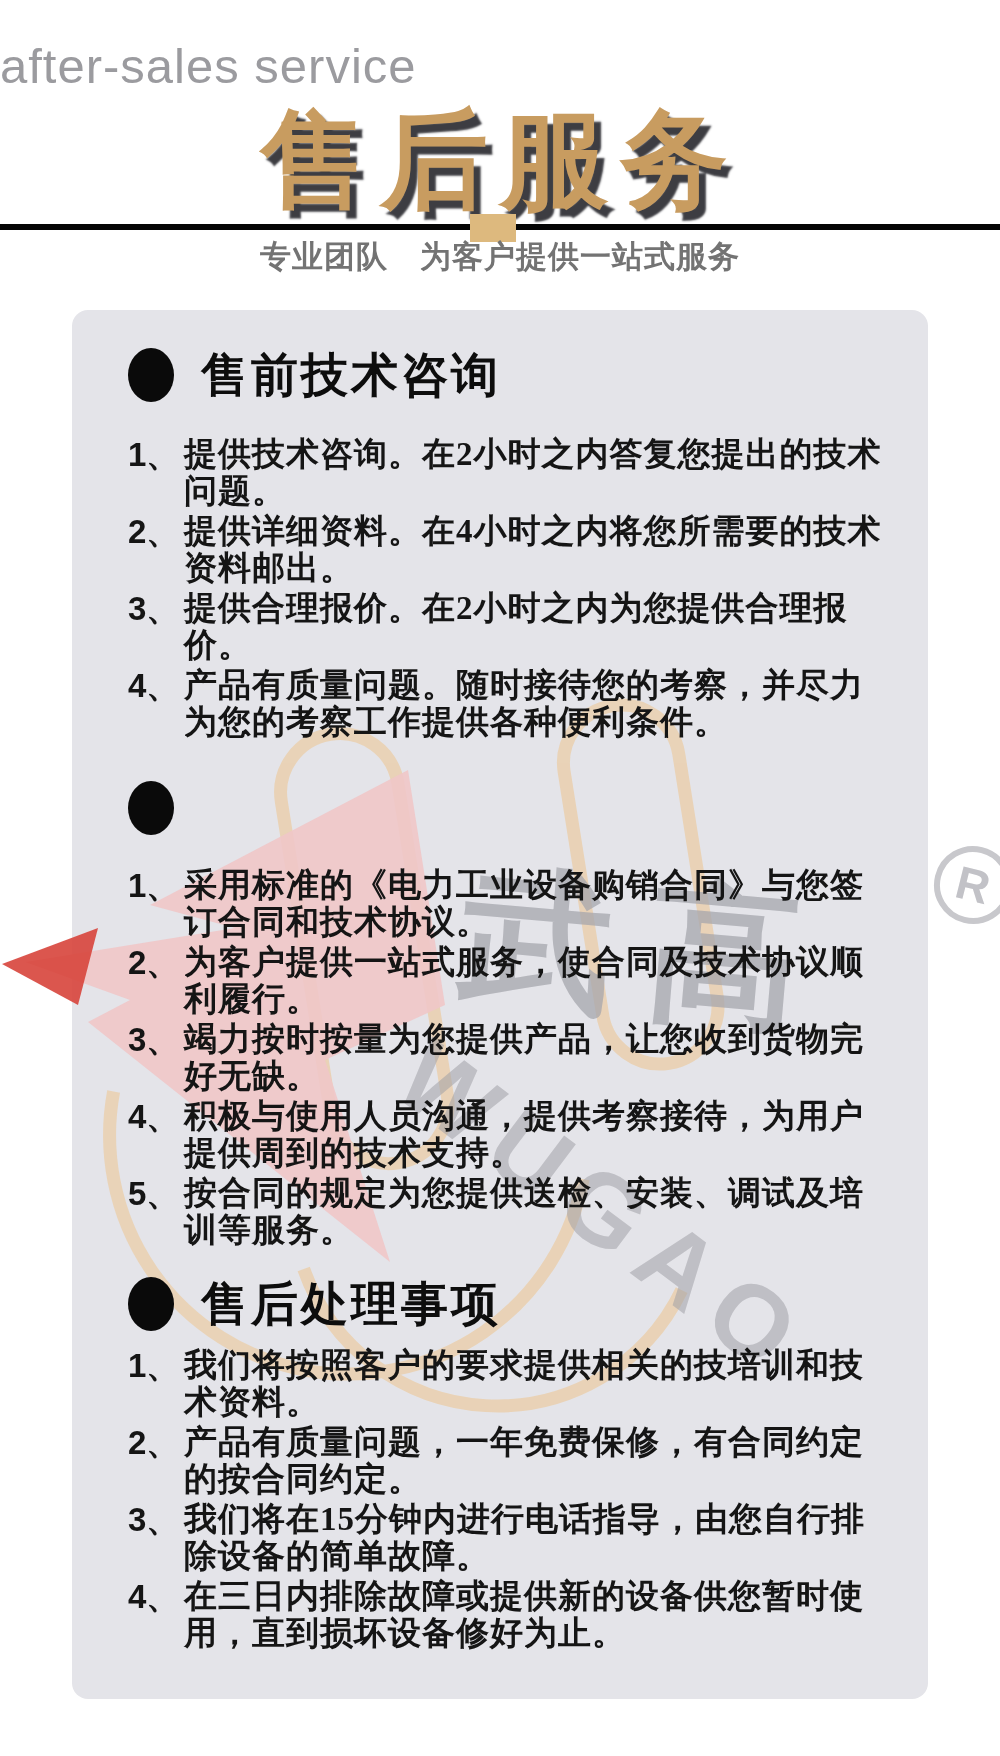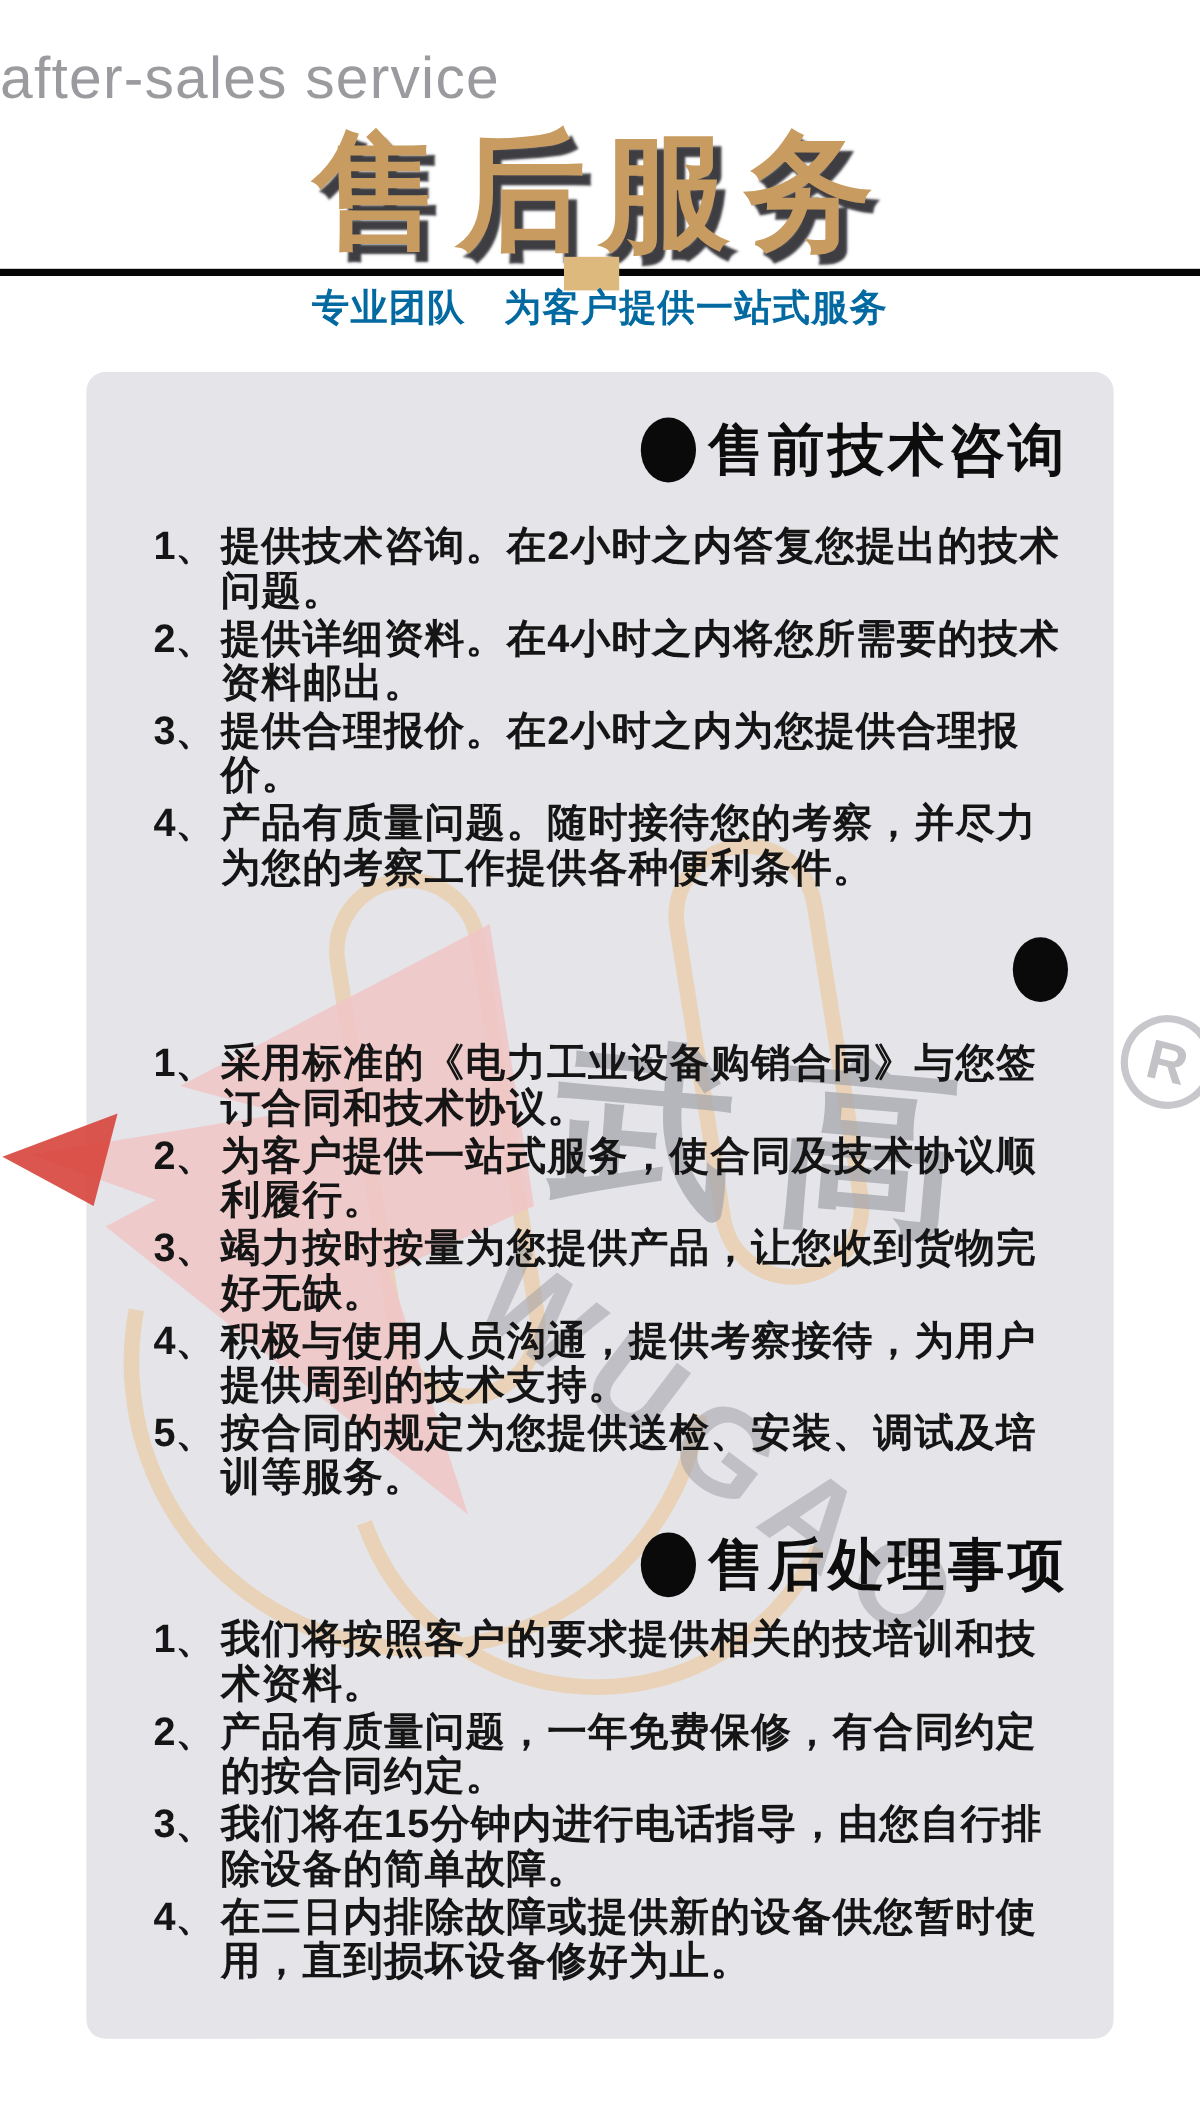--- a/index.html
+++ b/index.html
@@ -14,21 +14,21 @@
   }
   .title-cn{
     position:absolute;top:88px;left:0;width:100%;text-align:center;
     font-size:108px;font-weight:900;color:#c89c60;letter-spacing:12px;
     text-shadow:7px 8px 2px rgba(44,44,50,0.92);
   }
   .divider{position:absolute;top:224px;left:0;width:100%;height:6px;background:#050505;}
   .divider-accent{position:absolute;top:214px;left:470px;width:46px;height:28px;background:#ddb97e;}
   .subtitle{
     position:absolute;top:236px;left:0;width:100%;text-align:center;
-    font-size:31px;font-weight:900;color:#0369a1;letter-spacing:1px;
+    font-size:31px;font-weight:900;color:#737373;letter-spacing:1px;
   }
   
   .panel-bg{
     position:absolute;left:72px;top:310px;width:856px;height:1389px;
     background:#e4e4e9;border-radius:16px;z-index:1;
   }
   
   .watermark{position:absolute;left:0;top:0;width:1000px;height:1756px;z-index:2;pointer-events:none;}
   .wm-svg{position:absolute;left:0;top:0;}
   .wm-cn{
@@ -46,27 +46,27 @@
     position:absolute;left:934px;top:846px;width:78px;height:78px;
     border:6px solid #c8c8cc;border-radius:50%;box-sizing:border-box;
     display:flex;align-items:center;justify-content:center;
     color:#c2c2c7;font-size:46px;font-weight:700;transform:rotate(14deg);
   }
   
   .panel{
     position:absolute;left:72px;top:310px;width:856px;height:1389px;z-index:3;
     box-sizing:border-box;padding:36px 38px 0 56px;
   }
-  .sec-head{display:flex;align-items:center;gap:10px;height:58px;justify-content:flex-end;}
+  .sec-head{display:flex;align-items:center;gap:27px;height:58px;}
   .bullet{width:46px;height:54px;background:#0a0a0a;border-radius:50%;flex:none;}
   .sec-title{font-size:47px;font-weight:900;color:#0d0d0d;letter-spacing:3px;white-space:nowrap;}
   .items{margin:0;padding:0;}
   .item{display:flex;font-size:33px;font-weight:800;color:#151515;line-height:37px;margin-bottom:3px;}
   .item .num{width:56px;flex:none;}
-  .item .txt{flex:1;letter-spacing:1px;}
+  .item .txt{flex:1;letter-spacing:1px;font-family:Liberation Serif, serif;}
   .s1 .sec-head{margin-top:0;}
   .s1 .items{margin-top:32px;}
   .s2 .sec-head{margin-top:38px;}
   .s2 .items{margin-top:30px;}
   .s3 .sec-head{margin-top:26px;}
   .s3 .items{margin-top:14px;}
 </style>
 </head>
 <body>
 

